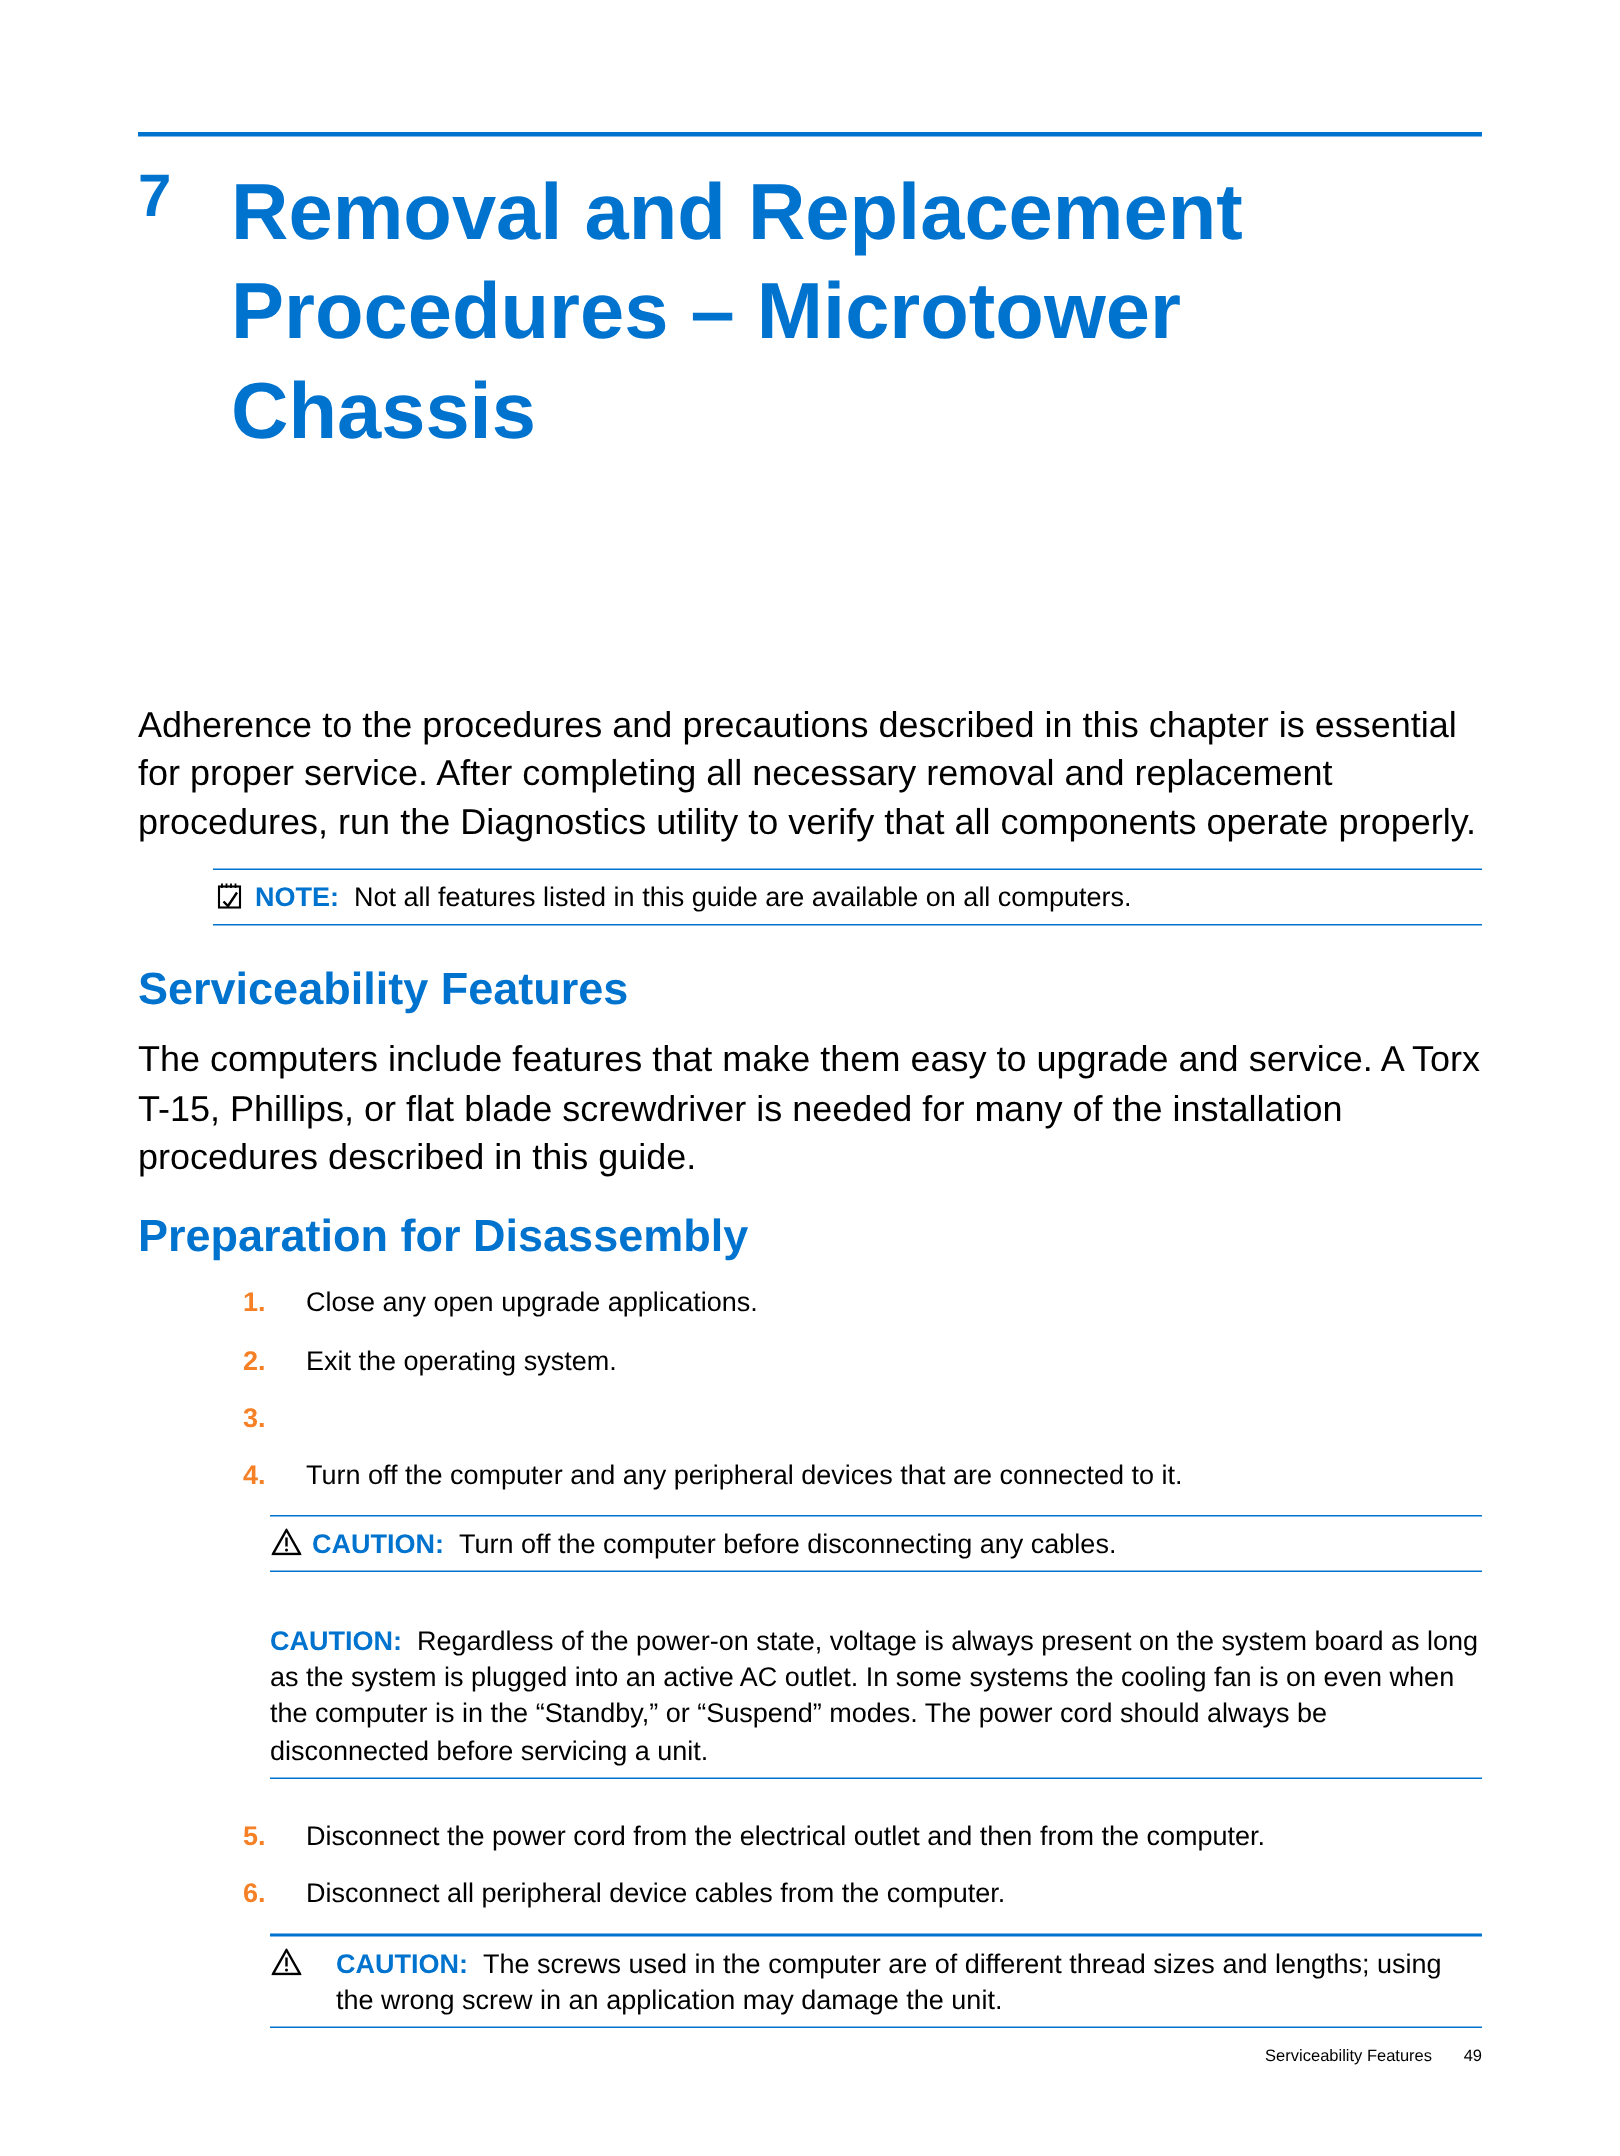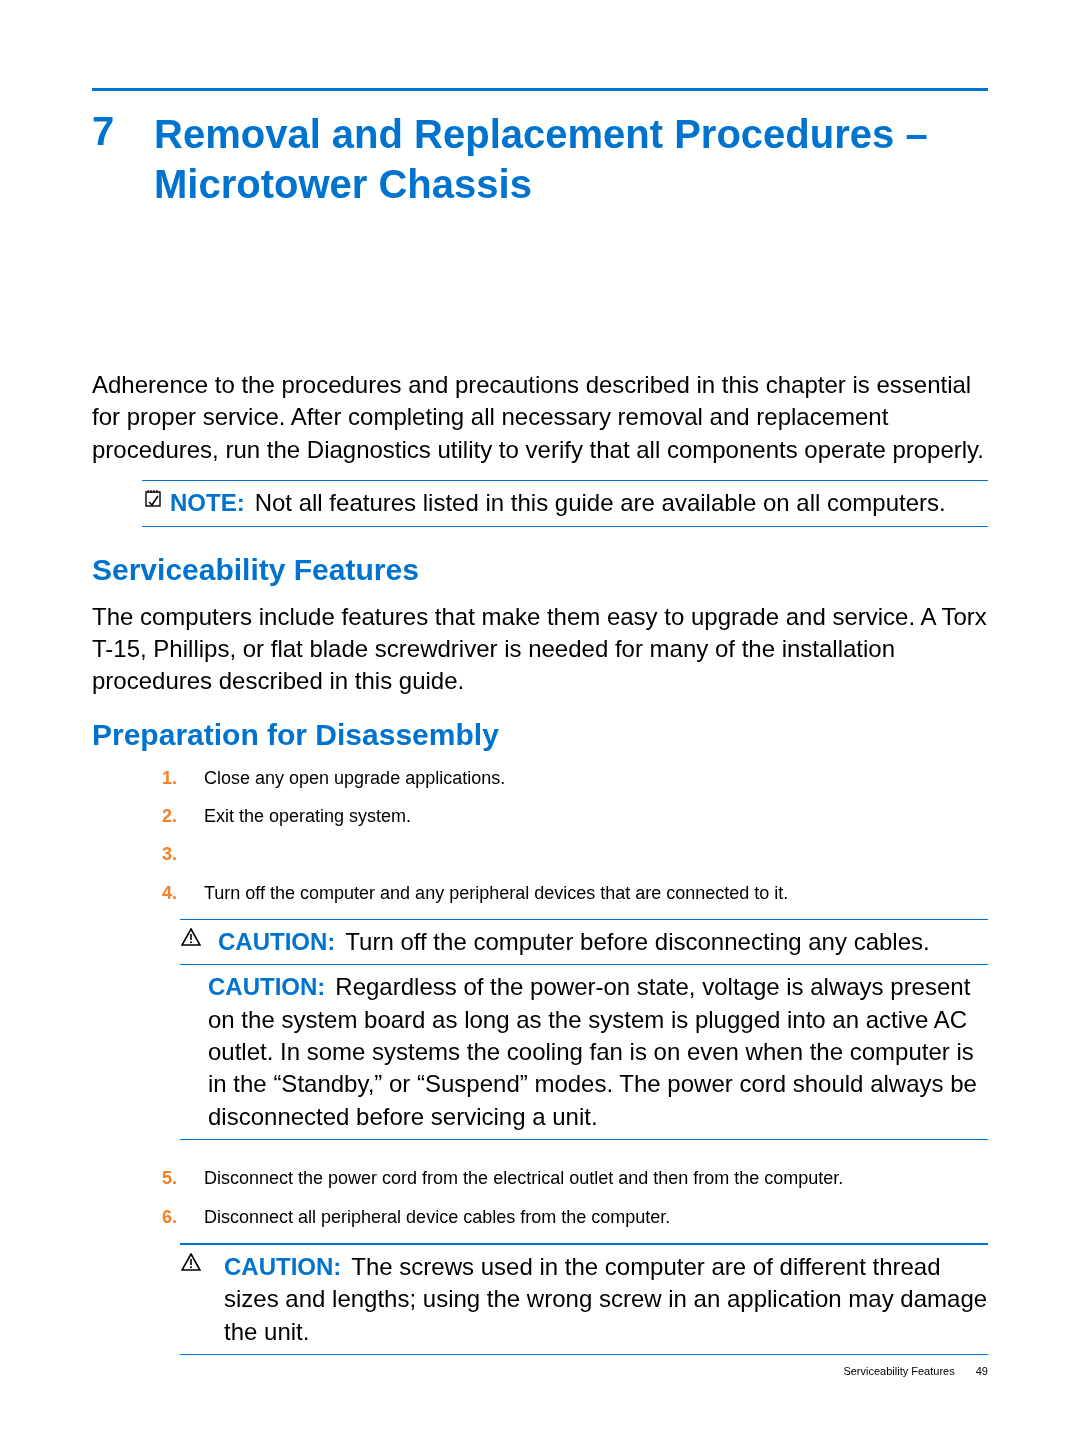--- a/index.html
+++ b/index.html
@@ -23,38 +23,38 @@
     margin-bottom: 160px;
   }
   .chapter-number {
     font-size: 40px;
     font-weight: bold;
     color: #0073cf;
     line-height: 1.1;
     min-width: 30px;
   }
   .chapter-title {
-    font-size: 40px;
+    font-size: 53px;
     font-weight: bold;
     color: #0073cf;
     line-height: 1.25;
   }
   .body-text {
     font-size: 24px;
     line-height: 1.35;
     margin-bottom: 14px;
   }
   .callout {
     margin-left: 50px;
     border-top: 1.5px solid #0073cf;
     border-bottom: 1.5px solid #0073cf;
     padding: 6px 0 6px 0;
     display: flex;
     gap: 6px;
-    font-size: 24px;
+    font-size: 18px;
     line-height: 1.35;
     margin-bottom: 26px;
   }
   .callout-sub {
     margin-left: 88px;
   }
   .callout-icon {
     width: 22px;
     flex: 0 0 22px;
     display: flex;
@@ -147,34 +147,34 @@
   <li>
       <span class="num">3.</span>
     </li>
   <li>
       <span class="num">4.</span>
       <span>Turn off the computer and any peripheral devices that are connected to it.</span>
     </li>
 </ol>
 
 <div class="callout callout-sub callout-stack" style="display:block;padding:0;">
-  <div class="block" style="display:flex;gap:16px;">
+  <div class="block" style="display:flex;gap:6px;">
     <div class="callout-icon">
       <svg width="20" height="18" viewBox="0 0 20 18">
         <path d="M10 1 L19 17 L1 17 Z" fill="none" stroke="#000" stroke-width="1.6"></path>
         <line x1="10" y1="6" x2="10" y2="12" stroke="#000" stroke-width="1.6"></line>
         <circle cx="10" cy="14.3" r="1" fill="#000"></circle>
       </svg>
     </div>
     <div class="callout-body">
       <span class="callout-label">CAUTION:</span><span>Turn off the computer before disconnecting any cables.</span>
     </div>
   </div>
   <div class="divider"></div>
-  <div class="block" style="display:flex;gap:6px;">
+  <div class="block" style="display:flex;gap:6px;flex-direction:column;">
     <div class="callout-icon"></div>
     <div class="callout-body">
       <span class="callout-label">CAUTION:</span><span>Regardless of the power-on state, voltage is always present on the system board as long as the system is plugged into an active AC outlet. In some systems the cooling fan is on even when the computer is in the “Standby,” or “Suspend” modes. The power cord should always be disconnected before servicing a unit.</span>
     </div>
   </div>
 </div>
 
 <ol class="steps">
   <li>
       <span class="num">5.</span>

